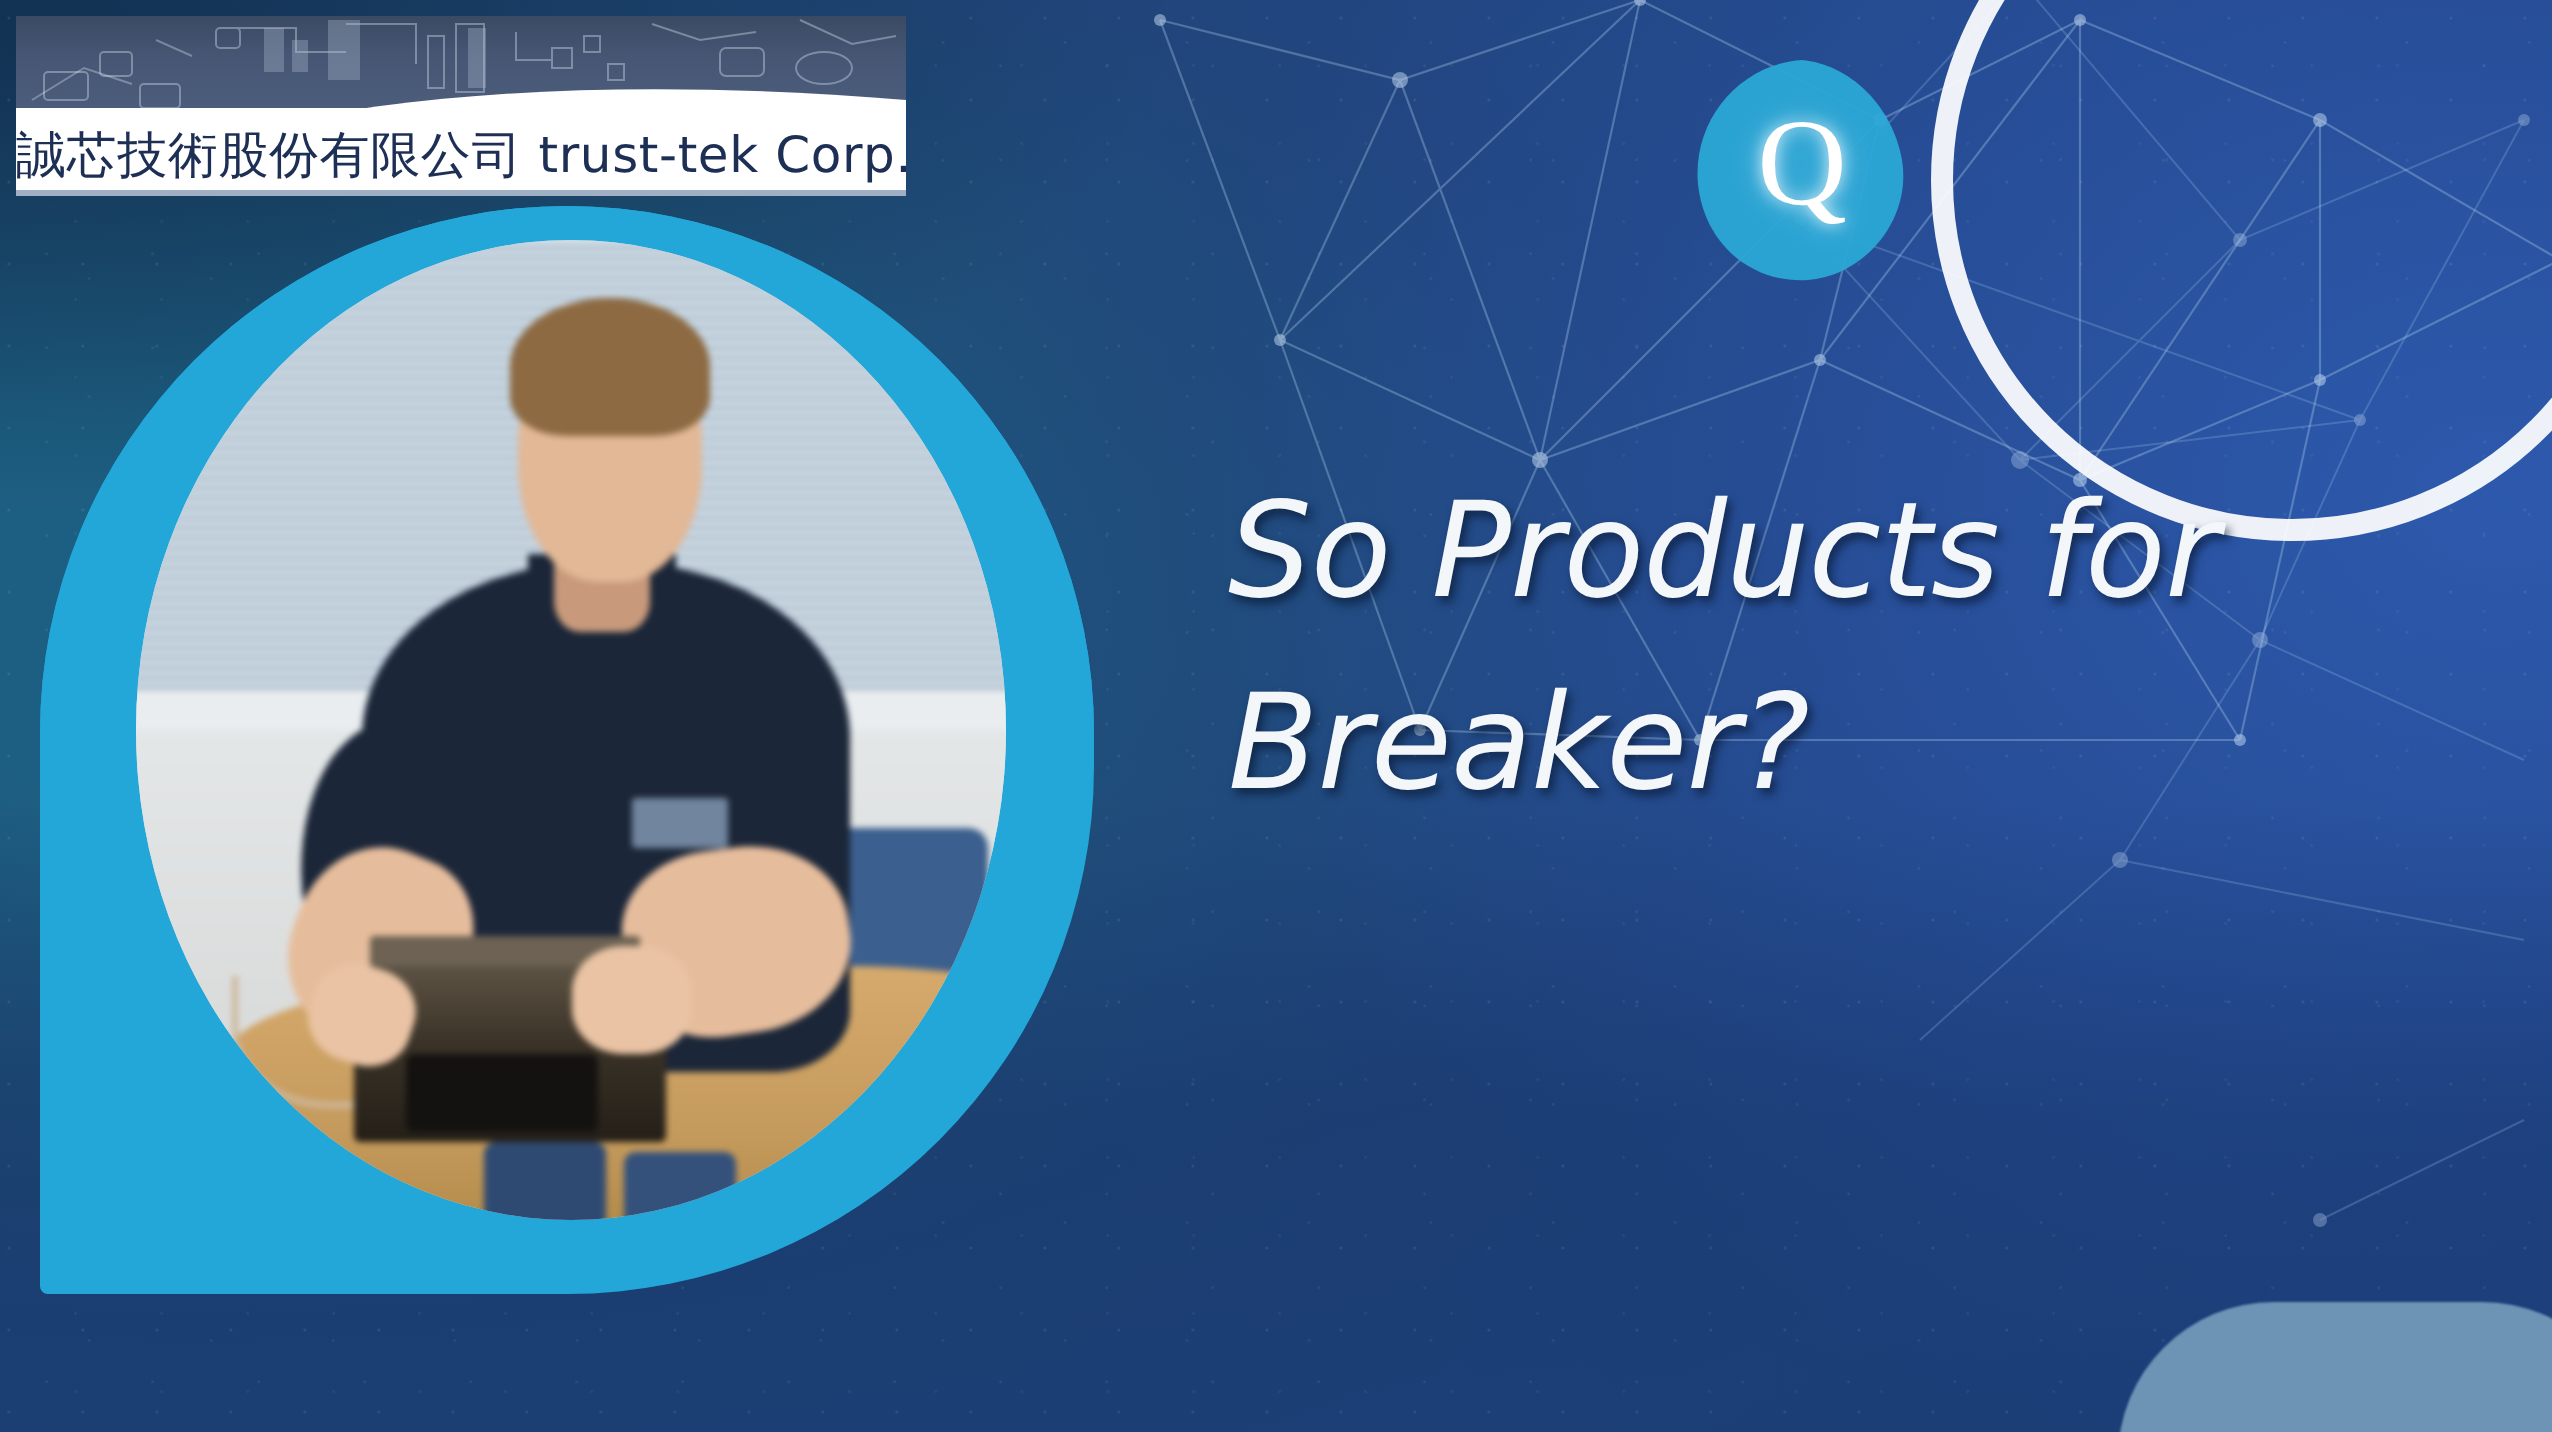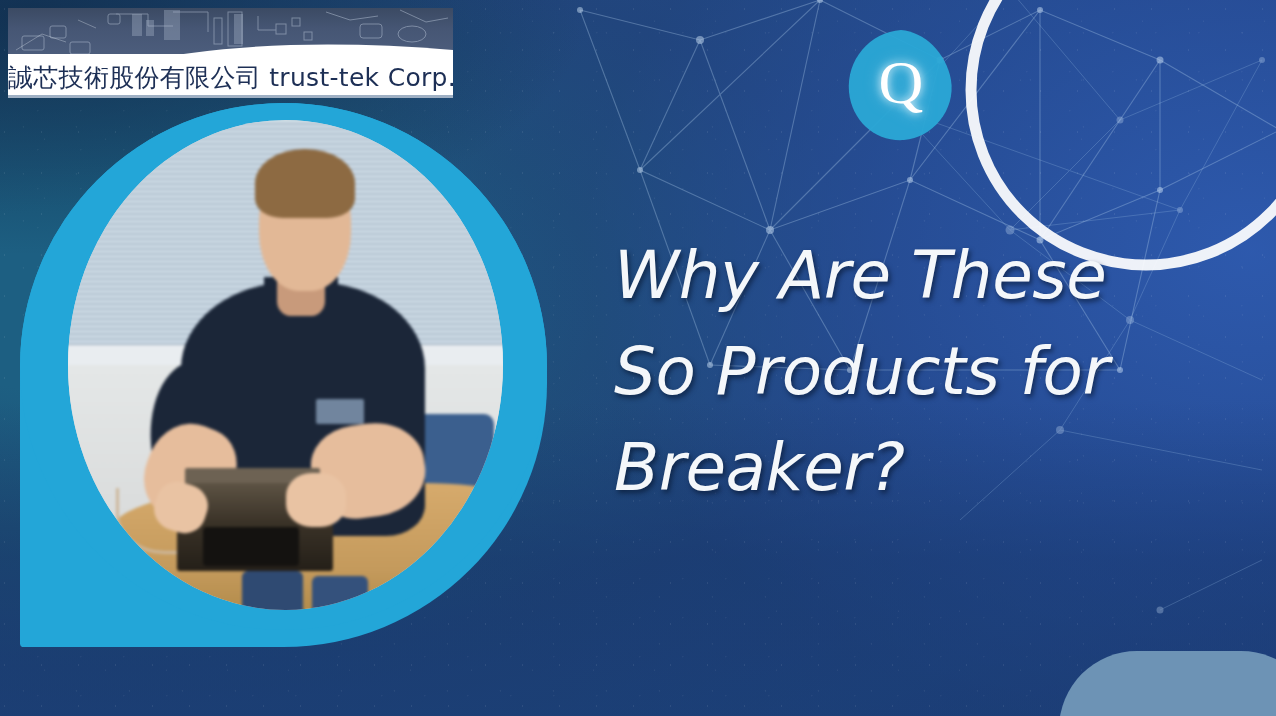--- a/index.html
+++ b/index.html
@@ -476,21 +476,20 @@
   </div>
 
   <div class="q-logo">
     <svg viewBox="0 0 110 118" width="110" height="118">
       <path d="M55 4 C 78 6, 100 26, 105 54 C 110 84, 86 112, 58 114 C 30 116, 6 96, 3 66 C 0 34, 24 6, 55 4 Z" fill="#2aa8d6" opacity="0.95"></path>
     </svg>
     <div class="q-glyph">Q</div>
   </div>
 
   <div class="headline">
-    <span class="ln">Why Are These</span>
     <span class="ln">So Products for</span>
     <span class="ln">Breaker?</span>
   </div>
 
   <div class="banner">
     <div class="banner-circuit">
       <svg width="445" height="46" viewBox="0 0 445 46">
         <g stroke="#c3cfe0" stroke-width="1" fill="none" opacity="0.45">
           <rect x="14" y="28" width="22" height="14" rx="2"></rect>
           <rect x="42" y="18" width="16" height="12" rx="2"></rect>

